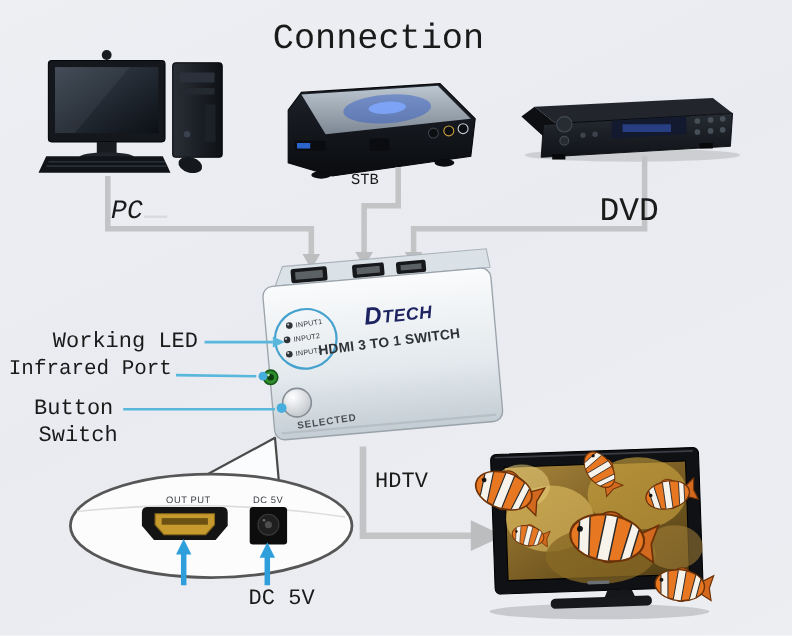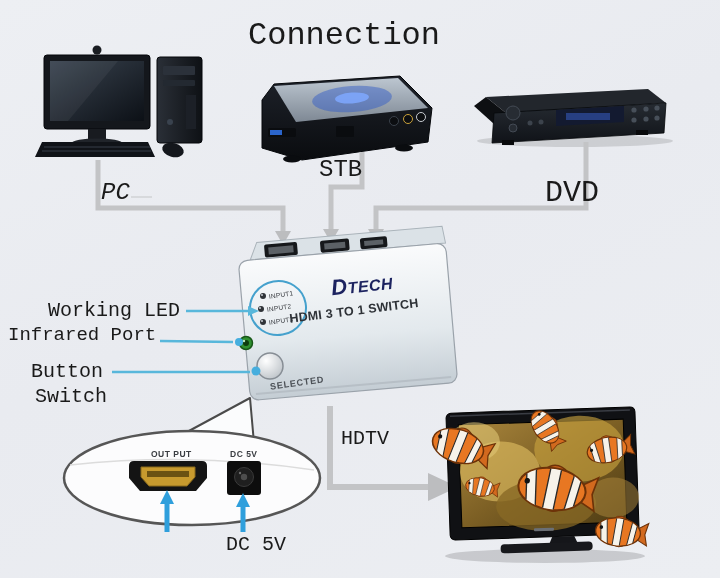--- a/index.html
+++ b/index.html
@@ -8,30 +8,30 @@
     width:720px;height:578px;
     background:linear-gradient(155deg,#edeff3 0%,#e9ebf0 45%,#eceef2 100%);
     overflow:hidden;
     font-family:"Liberation Mono","DejaVu Sans Mono",monospace;
     color:#1a1a1a;
   }
   .canvas svg{position:absolute;left:0;top:0;}
   .lbl{position:absolute;white-space:nowrap;line-height:1.05;}
   .title{left:244px;top:6px;width:200px;text-align:center;font-size:32px;margin-top:13px;}
   .pc{left:101px;top:180px;font-size:24px;font-style:italic;}
-  .stb{left:319px;top:157px;font-size:24px;}
+  .stb{left:319px;top:157px;font-size:14px;}
   .dvd{left:545px;top:178px;font-size:30px;}
   .hdtv{left:341px;top:428px;font-size:20px;}
   .wled{left:48px;top:300px;font-size:20px;font-family:Liberation Mono, monospace;}
   .irport{left:8px;top:326px;font-size:19px;}
   .btn1{left:31px;top:361px;font-size:20px;text-align:right;}
   .btn2{left:35px;top:386px;font-size:20px;}
   .hdmiout{left:70px;top:534px;font-size:20px;}
   .dc5v{left:226px;top:534px;font-size:20px;}
-  .tiny{font-family:"Liberation Sans","DejaVu Sans",sans-serif;font-weight:bold;color:#3a3d42;}
+  .tiny{font-family:"Liberation Sans","DejaVu Sans",sans-serif;font-weight:normal;color:#3a3d42;}
   .outputport{left:151px;top:450px;font-size:8.5px;letter-spacing:.5px;}
   .dcport{left:230px;top:450px;font-size:8.5px;letter-spacing:.5px;}
   .dtech{
     left:331px;top:273px;font-family:"Liberation Sans","DejaVu Sans",sans-serif;
     font-weight:bold;font-style:italic;font-size:16px;color:#1c2360;
     transform:rotate(-6deg);letter-spacing:.5px;display:block;
   }
   .dtech::first-letter{font-size:22px;}
   .model{
     left:289px;top:303px;width:160px;font-family:"Liberation Sans","DejaVu Sans",sans-serif;

